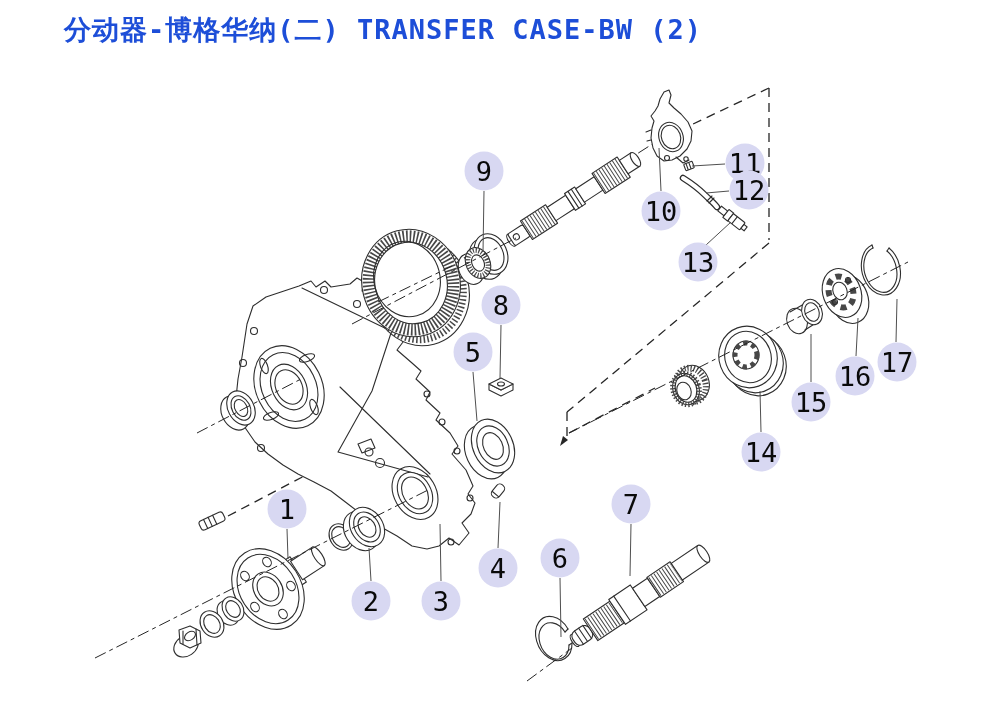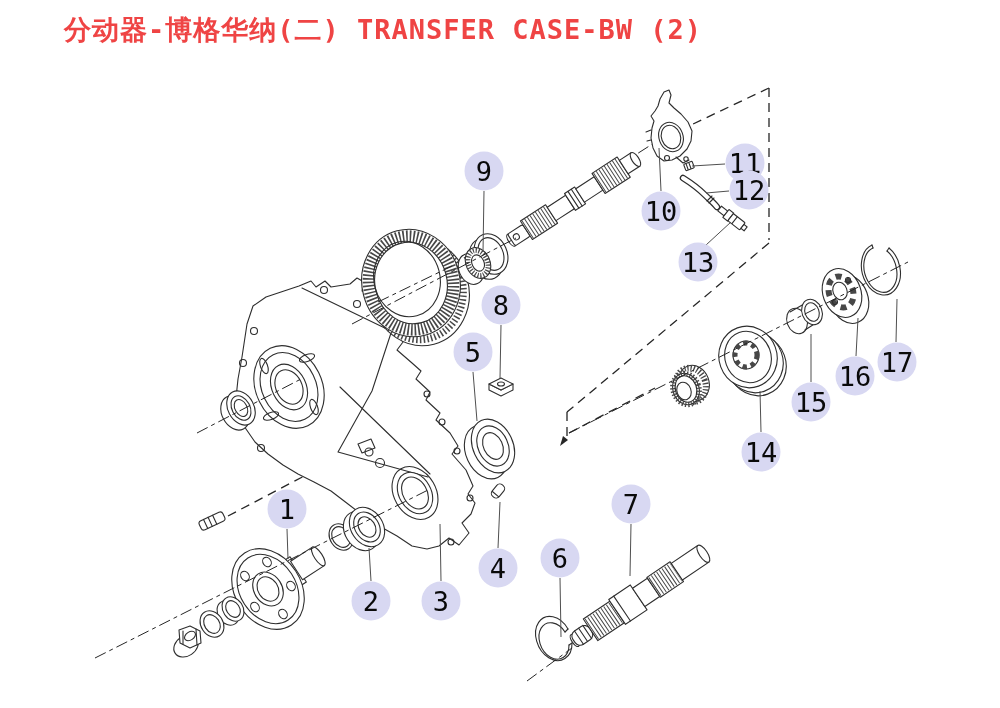--- a/index.html
+++ b/index.html
@@ -1,19 +1,19 @@
 <!DOCTYPE html>
 <html><head>
 <meta charset="utf-8">
 <style>
   html,body{margin:0;padding:0;background:#e8e8e8;}
   .page{position:relative;width:1000px;height:708px;background:#ffffff;overflow:hidden;
         font-family:"DejaVu Sans Mono", monospace;}
   .title{position:absolute;left:64px;top:12px;font-size:27px;font-weight:700;
-         color:#ef4444;letter-spacing:1px;white-space:nowrap;}
+         color:#1d4ed8;letter-spacing:1px;white-space:nowrap;}
   svg{position:absolute;left:0;top:0;}
   .ln{fill:none;stroke:#2e2e2e;stroke-width:1.1;stroke-linecap:round;stroke-linejoin:round;}
   .fw{fill:#ffffff;stroke:#2e2e2e;stroke-width:1.1;stroke-linejoin:round;}
   .axis{fill:none;stroke:#262626;stroke-width:1;stroke-dasharray:12 4 4 4;}
   .bnd{fill:none;stroke:#262626;stroke-width:1.3;stroke-dasharray:9 6;}
   .teeth{fill:none;stroke:#474747;}
   .leader{stroke:#4f4f4f;stroke-width:1;fill:none;}
   .badge-text{font-family:"DejaVu Sans Mono",monospace;font-size:27px;fill:#0a0a0a;text-anchor:middle;}
 </style>
 </head>

